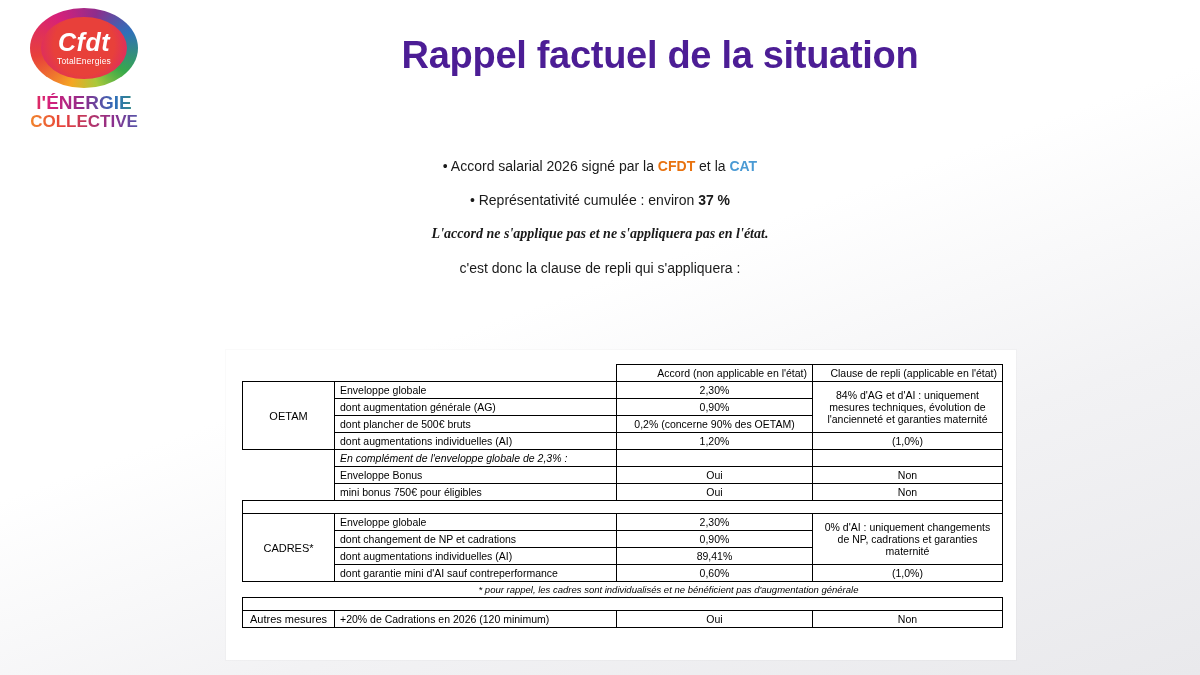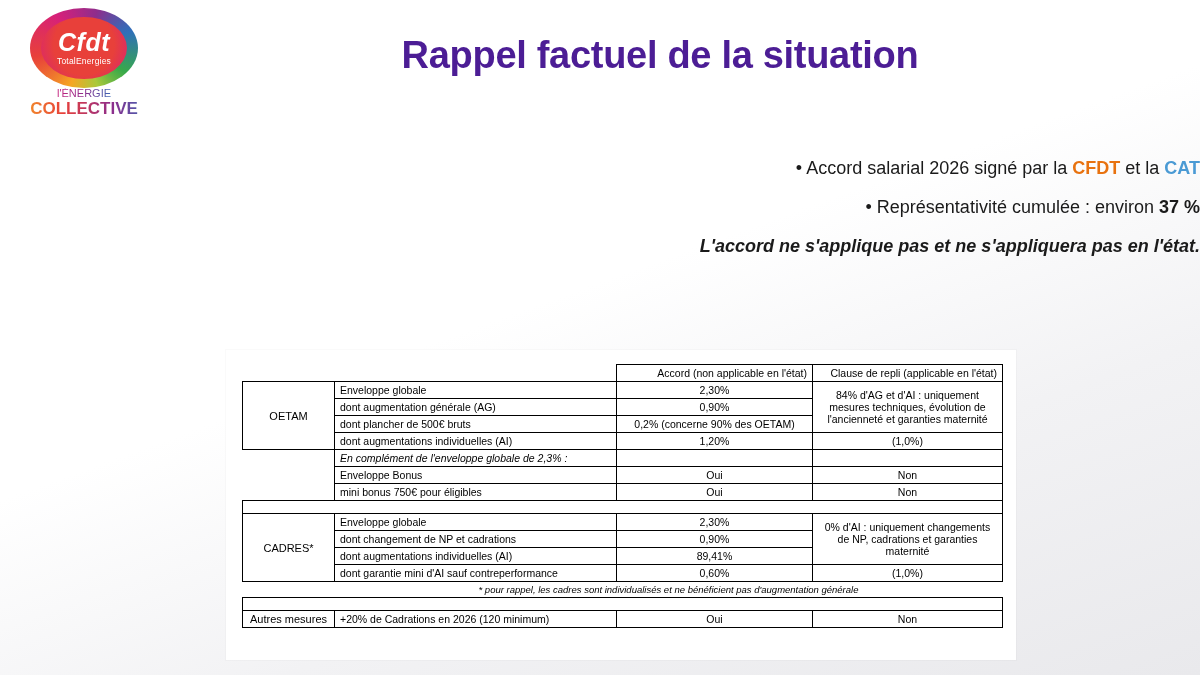--- a/index.html
+++ b/index.html
@@ -58,22 +58,23 @@
     letter-spacing: 0.5px;
     font-style: italic;
   }
   .logo-total {
     font-size: 8.5px;
     margin-top: 2px;
     letter-spacing: 0.2px;
     text-align: right;
   }
   .logo-energie {
-    font-size: 11px;
-    font-weight: normal;
+    margin-top: 5px;
+    font-size: 19px;
+    font-weight: bold;
     line-height: 1.05;
     background: linear-gradient(90deg, #e8403a 0%, #d6207a 25%, #8e2d8c 50%, #2f6fba 72%, #37a94a 100%);
     -webkit-background-clip: text;
     background-clip: text;
     color: transparent;
   }
   .logo-collective {
     font-size: 17px;
     font-weight: bold;
     line-height: 1.05;
@@ -95,31 +96,32 @@
     letter-spacing: -0.3px;
     color: #4c1d95;
   }
 
   
   .bullets {
     position: absolute;
     left: 0;
     right: 0;
     top: 158px;
-    text-align: right;
-    font-size: 18px;
+    text-align: center;
+    font-size: 14px;
     color: #1a1a1a;
   }
   .bullet-line { margin-bottom: 18px; }
   .bullet-line .b { font-weight: bold; }
   .cfdt-accent { color: #e8720f; font-weight: bold; }
   .cat-accent { color: #4a9ad4; font-weight: bold; }
   .emph {
     font-weight: bold;
     font-style: italic;
+    font-family: Liberation Serif, serif;
   }
 
   
   .table-card {
     position: absolute;
     left: 226px;
     top: 350px;
     width: 790px;
     height: 310px;
     background: #ffffff;
@@ -190,20 +192,21 @@
 <div class="slide-title">Rappel factuel de la situation</div>
 
 <div class="bullets">
   <div class="bullet-line">
     <span>• Accord salarial 2026 signé par la </span><span class="cfdt-accent">CFDT</span><span> et la </span><span class="cat-accent">CAT</span>
   </div>
   <div class="bullet-line">
     <span>• Représentativité cumulée : environ </span><span class="b">37 %</span>
   </div>
   <div class="bullet-line emph">L'accord ne s'applique pas et ne s'appliquera pas en l'état.</div>
+  <div class="bullet-line">c'est donc la clause de repli qui s'appliquera :</div>
 </div>
 
 <div class="table-card">
 
   <table class="grid tbl-head">
     <colgroup>
       <col class="c-label">
         <col class="c-desc">
         <col class="c-acc">
         <col class="c-repli">

